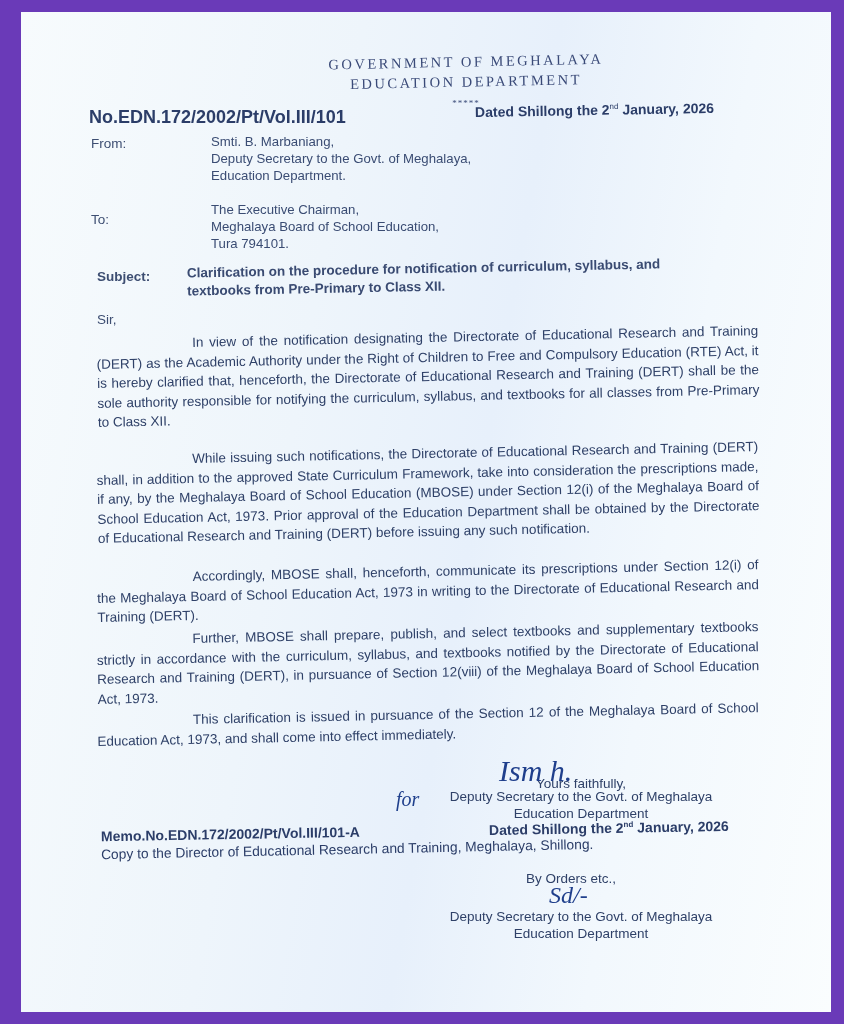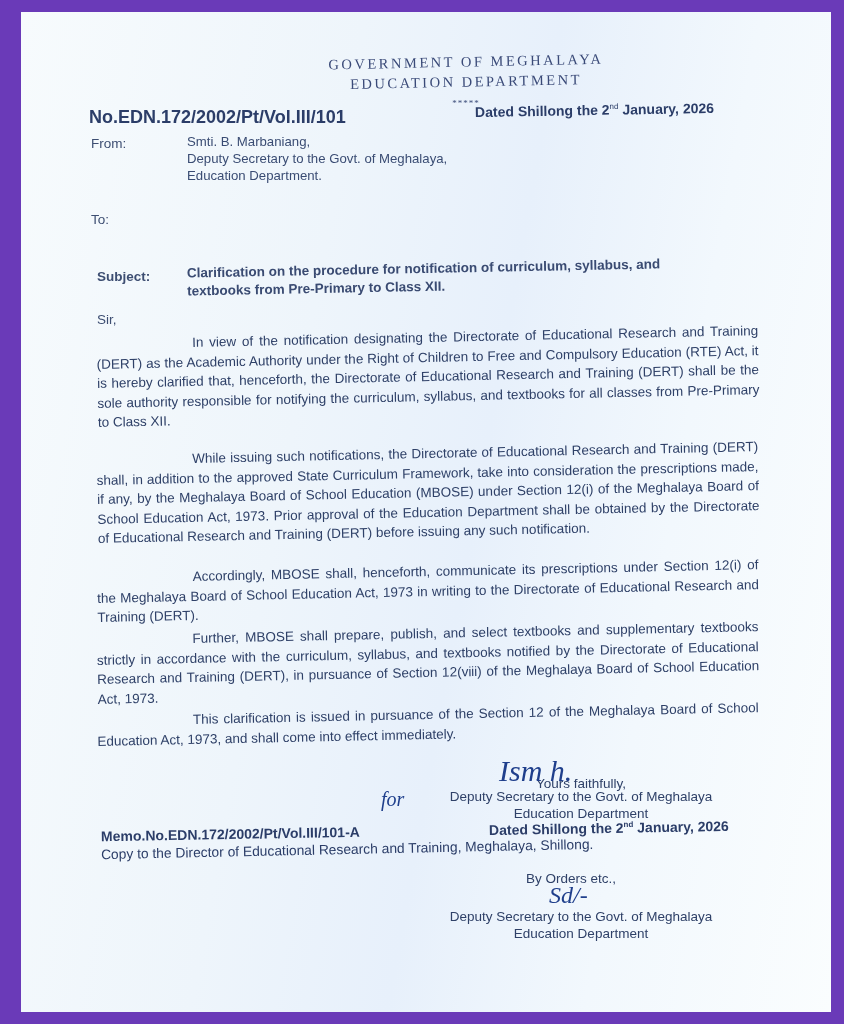--- a/index.html
+++ b/index.html
@@ -9,21 +9,21 @@
     color:#2c3f63;font-family:"Liberation Sans Narrow","Liberation Sans",sans-serif;}
   .abs{position:absolute;}
   .hdr{left:0;width:100%;text-align:center;letter-spacing:2.5px;font-family:"Liberation Serif",serif;color:#3a4a78;}
   .h1{top:42px;font-size:14.5px;transform:rotate(-1.2deg);padding-left:40px;}
   .h2{top:62px;font-size:14.5px;transform:rotate(-1.2deg);padding-left:40px;}
   .stars{top:86px;font-size:9px;letter-spacing:1px;padding-left:40px;}
   .refno{left:68px;top:95px;font-size:18px;font-weight:bold;color:#2b3d68;}
   .dated{left:454px;top:90px;font-size:14px;color:#2b3d68;transform:rotate(-1deg);}
   .dated b{font-weight:bold;}
   .lbl{font-size:13.5px;color:#3d4e72;}
-  .blk{font-size:13.2px;line-height:17px;color:#3a4c73;}
+  .blk{font-size:13.2px;line-height:17px;color:#3a4c73;margin-left:24px;}
   .subj{font-size:13.5px;line-height:18px;font-weight:bold;color:#3a4b72;transform:rotate(-1.1deg);}
   .para{left:76px;width:662px;font-size:13.5px;line-height:19.5px;text-align:justify;color:#2f4168;transform:rotate(-1.2deg);}
   .para .ind{display:inline-block;width:96px;}
   .sig{font-family:"Liberation Serif",serif;font-style:italic;color:#1f3f8c;}
   .right{text-align:center;font-size:13.5px;line-height:17px;color:#2f4168;}
   .memo{font-size:14px;font-weight:bold;color:#2b3d68;}
 </style>
 </head>
 <body>
 
@@ -39,38 +39,43 @@
   </div>
 
   <div class="abs lbl" style="left:70px;top:124px;">From:</div>
   <div class="abs blk" style="left:166px;top:121px;">
     <div>Smti. B. Marbaniang,</div>
     <div>Deputy Secretary to the Govt. of Meghalaya,</div>
     <div>Education Department.</div>
   </div>
 
   <div class="abs lbl" style="left:70px;top:192px;margin-top:8px;">To:</div>
+  <div class="abs blk" style="left:166px;top:189px;">
+    <div>The Executive Chairman,</div>
+    <div>Meghalaya Board of School Education,</div>
+    <div>Tura 794101.</div>
+  </div>
 
   <div class="abs lbl" style="left:76px;top:257px;font-weight:bold;">Subject:</div>
   <div class="abs subj" style="left:166px;top:248px;">
     <div>Clarification on the procedure for notification of curriculum, syllabus, and</div>
     <div>textbooks from Pre-Primary to Class XII.</div>
   </div>
 
   <div class="abs lbl" style="left:76px;top:300px;">Sir,</div>
 
   <div class="abs para" style="top:316px;"><span class="ind"></span><span>In view of the notification designating the Directorate of Educational Research and Training (DERT) as the Academic Authority under the Right of Children to Free and Compulsory Education (RTE) Act, it is hereby clarified that, henceforth, the Directorate of Educational Research and Training (DERT) shall be the sole authority responsible for notifying the curriculum, syllabus, and textbooks for all classes from Pre-Primary to Class XII.</span></div>
   <div class="abs para" style="top:432px;"><span class="ind"></span><span>While issuing such notifications, the Directorate of Educational Research and Training (DERT) shall, in addition to the approved State Curriculum Framework, take into consideration the prescriptions made, if any, by the Meghalaya Board of School Education (MBOSE) under Section 12(i) of the Meghalaya Board of School Education Act, 1973. Prior approval of the Education Department shall be obtained by the Directorate of Educational Research and Training (DERT) before issuing any such notification.</span></div>
   <div class="abs para" style="top:550px;"><span class="ind"></span><span>Accordingly, MBOSE shall, henceforth, communicate its prescriptions under Section 12(i) of the Meghalaya Board of School Education Act, 1973 in writing to the Directorate of Educational Research and Training (DERT).</span></div>
   <div class="abs para" style="top:612px;"><span class="ind"></span><span>Further, MBOSE shall prepare, publish, and select textbooks and supplementary textbooks strictly in accordance with the curriculum, syllabus, and textbooks notified by the Directorate of Educational Research and Training (DERT), in pursuance of Section 12(viii) of the Meghalaya Board of School Education Act, 1973.</span></div>
   <div class="abs para" style="top:693px;"><span class="ind"></span><span>This clarification is issued in pursuance of the Section 12 of the Meghalaya Board of School Education Act, 1973, and shall come into effect immediately.</span></div>
 
   <div class="abs right" style="left:470px;top:763px;width:180px;">Yours faithfully,</div>
   <div class="abs sig" style="left:478px;top:742px;font-size:30px;">Ism h.</div>
-  <div class="abs sig" style="left:360px;top:776px;font-size:20px;">for</div>
+  <div class="abs sig" style="left:375px;top:776px;font-size:20px;">for</div>
   <div class="abs right" style="left:395px;top:776px;width:330px;">
     <div>Deputy Secretary to the Govt. of Meghalaya</div>
     <div>Education Department</div>
   </div>
 
   <div class="abs memo" style="left:80px;top:814px;transform:rotate(-1deg);">Memo.No.EDN.172/2002/Pt/Vol.III/101-A</div>
   <div class="abs memo" style="left:468px;top:808px;transform:rotate(-1deg);">
     <span>Dated Shillong the 2</span><sup style="font-size:8px">nd</sup><span> January, 2026</span>
   </div>
   <div class="abs" style="left:80px;top:830px;font-size:13.8px;color:#2b3d68;transform:rotate(-1.2deg);">Copy to the Director of Educational Research and Training, Meghalaya, Shillong.</div>

